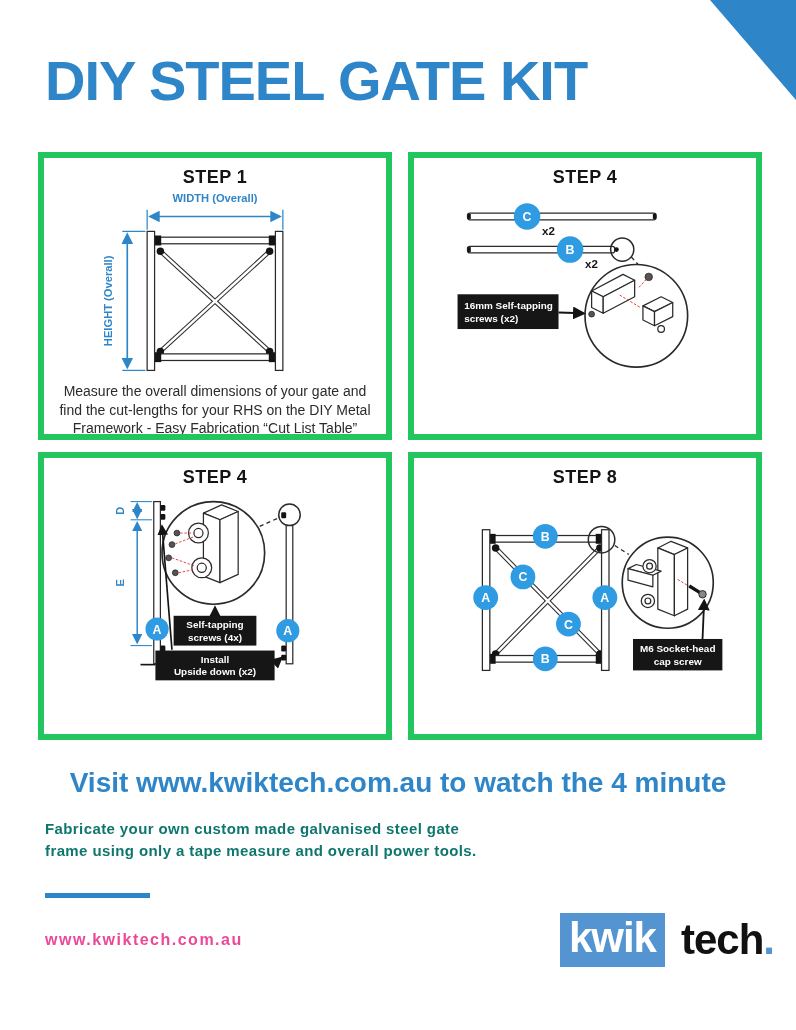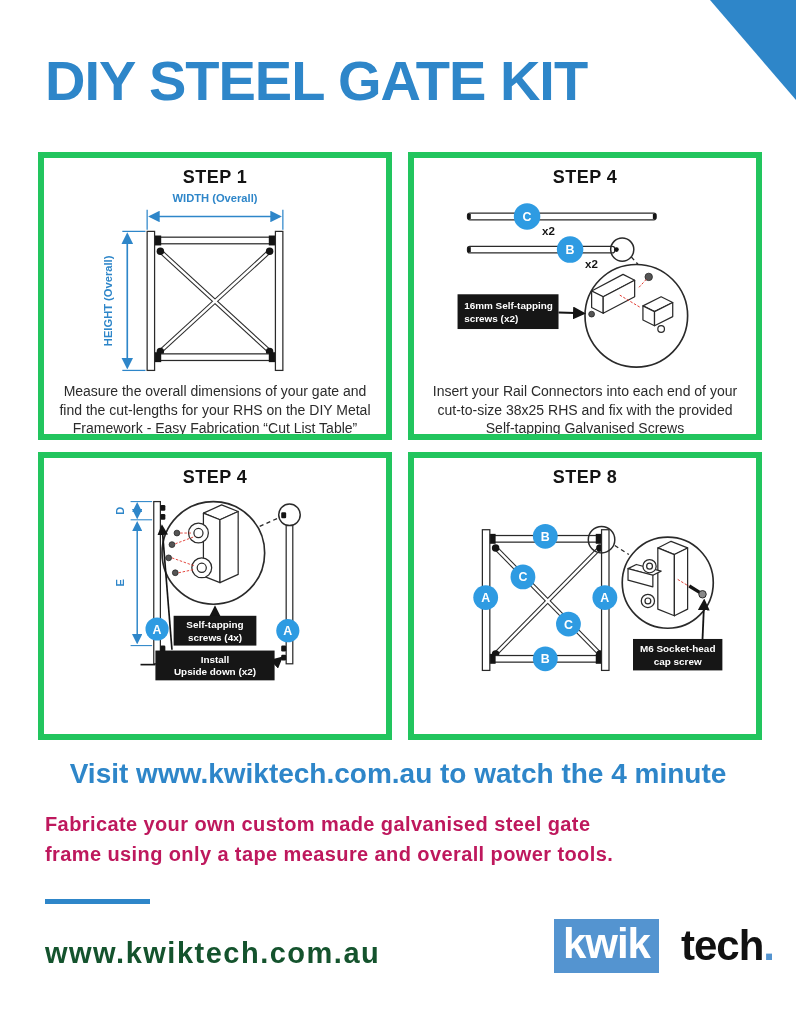--- a/index.html
+++ b/index.html
@@ -28,40 +28,40 @@
     margin-top:9px; font-size:18px; font-weight:bold; letter-spacing:.5px; color:#141414;
   }
   .step-diagram { width:348px; height:192px; margin-top:2px; flex:0 0 auto; }
   .step-caption {
     margin-top:auto; margin-bottom:10px; padding:0 8px;
     max-width:334px; text-align:center;
     font-size:14px; line-height:1.33; color:#2b2b2b;
   }
   
   .promo {
-    margin-top:15px; text-align:center;
+    margin-top:24px; text-align:center;
     color:#2e86c9; font-size:28px; line-height:1.34; font-weight:700;
   }
   .tagline {
     margin:16px 40px 0 45px;
-    color:#be185d; font-size:20px; line-height:1.52; font-weight:bold; letter-spacing:.4px;
+    color:#0f766e; font-size:15px; line-height:1.52; font-weight:bold; letter-spacing:.4px;
   }
   
   .footer { position:relative; margin-top:16px; height:110px; }
   .footer-bar { position:absolute; left:45px; top:14px; width:105px; height:5px; background:#2e86c9; }
   .footer-url {
     position:absolute; left:45px; top:52px;
-    font-size:29px; font-weight:bold; letter-spacing:1.5px; color:#14532d;
+    font-size:16px; font-weight:bold; letter-spacing:1.5px; color:#ec4899;
   }
   .logo { position:absolute; right:21px; top:34px; display:flex; align-items:center;padding-left:35px; }
   .logo-kwik {
     background:#5494d0; color:#ffffff; font-size:42px; font-weight:800;
     padding:1px 9px 5px 9px; letter-spacing:-1px;
   }
-  .logo-tech { color:#111111; font-size:42px; font-weight:800; margin-left:22px; letter-spacing:-1px; }
+  .logo-tech { color:#111111; font-size:42px; font-weight:800; margin-left:16px; letter-spacing:-1px; }
   .logo-dot  { color:#5494d0; font-size:42px; font-weight:800; }
   
   text.dim { font-size:13.5px; font-weight:bold; fill:#2e86c9; }
   text.badge { font-size:15px; font-weight:bold; fill:#ffffff; }
   text.qty { font-size:14px; font-weight:bold; fill:#141414; }
   text.note { font-size:12px; font-weight:bold; fill:#ffffff; }
 </style>
 </head>
 <body>
 
@@ -169,21 +169,20 @@
           <circle cx="262" cy="168" r="4"></circle>
         </g>
       </g>
       <g>
         <rect x="16" y="126" width="122" height="42" fill="#161616"></rect>
         <text class="note" x="24" y="144">16mm Self-tapping</text>
         <text class="note" x="24" y="160">screws (x2)</text>
         <line x1="138" y1="148" x2="168" y2="149" stroke="#141414" stroke-width="2.4" marker-end="url(#s2k)"></line>
       </g>
     </svg>
-    <div class="step-caption">Insert your Rail Connectors into each end of your cut-to-size 38x25 RHS and fix with the provided Self-tapping Galvanised Screws</div>
   </div>
 
   <div class="step-box">
     <div class="step-heading">STEP 4</div>
     <svg class="step-diagram" viewBox="0 0 340 232">
       <defs>
         <marker id="s3b" viewBox="0 0 10 10" refX="8" refY="5" markerWidth="7" markerHeight="7" orient="auto-start-reverse">
           <path d="M0,0 L10,5 L0,10 z" fill="#2e86c9"></path>
         </marker>
         <marker id="s3k" viewBox="0 0 10 10" refX="8" refY="5" markerWidth="6.5" markerHeight="6.5" orient="auto-start-reverse">

